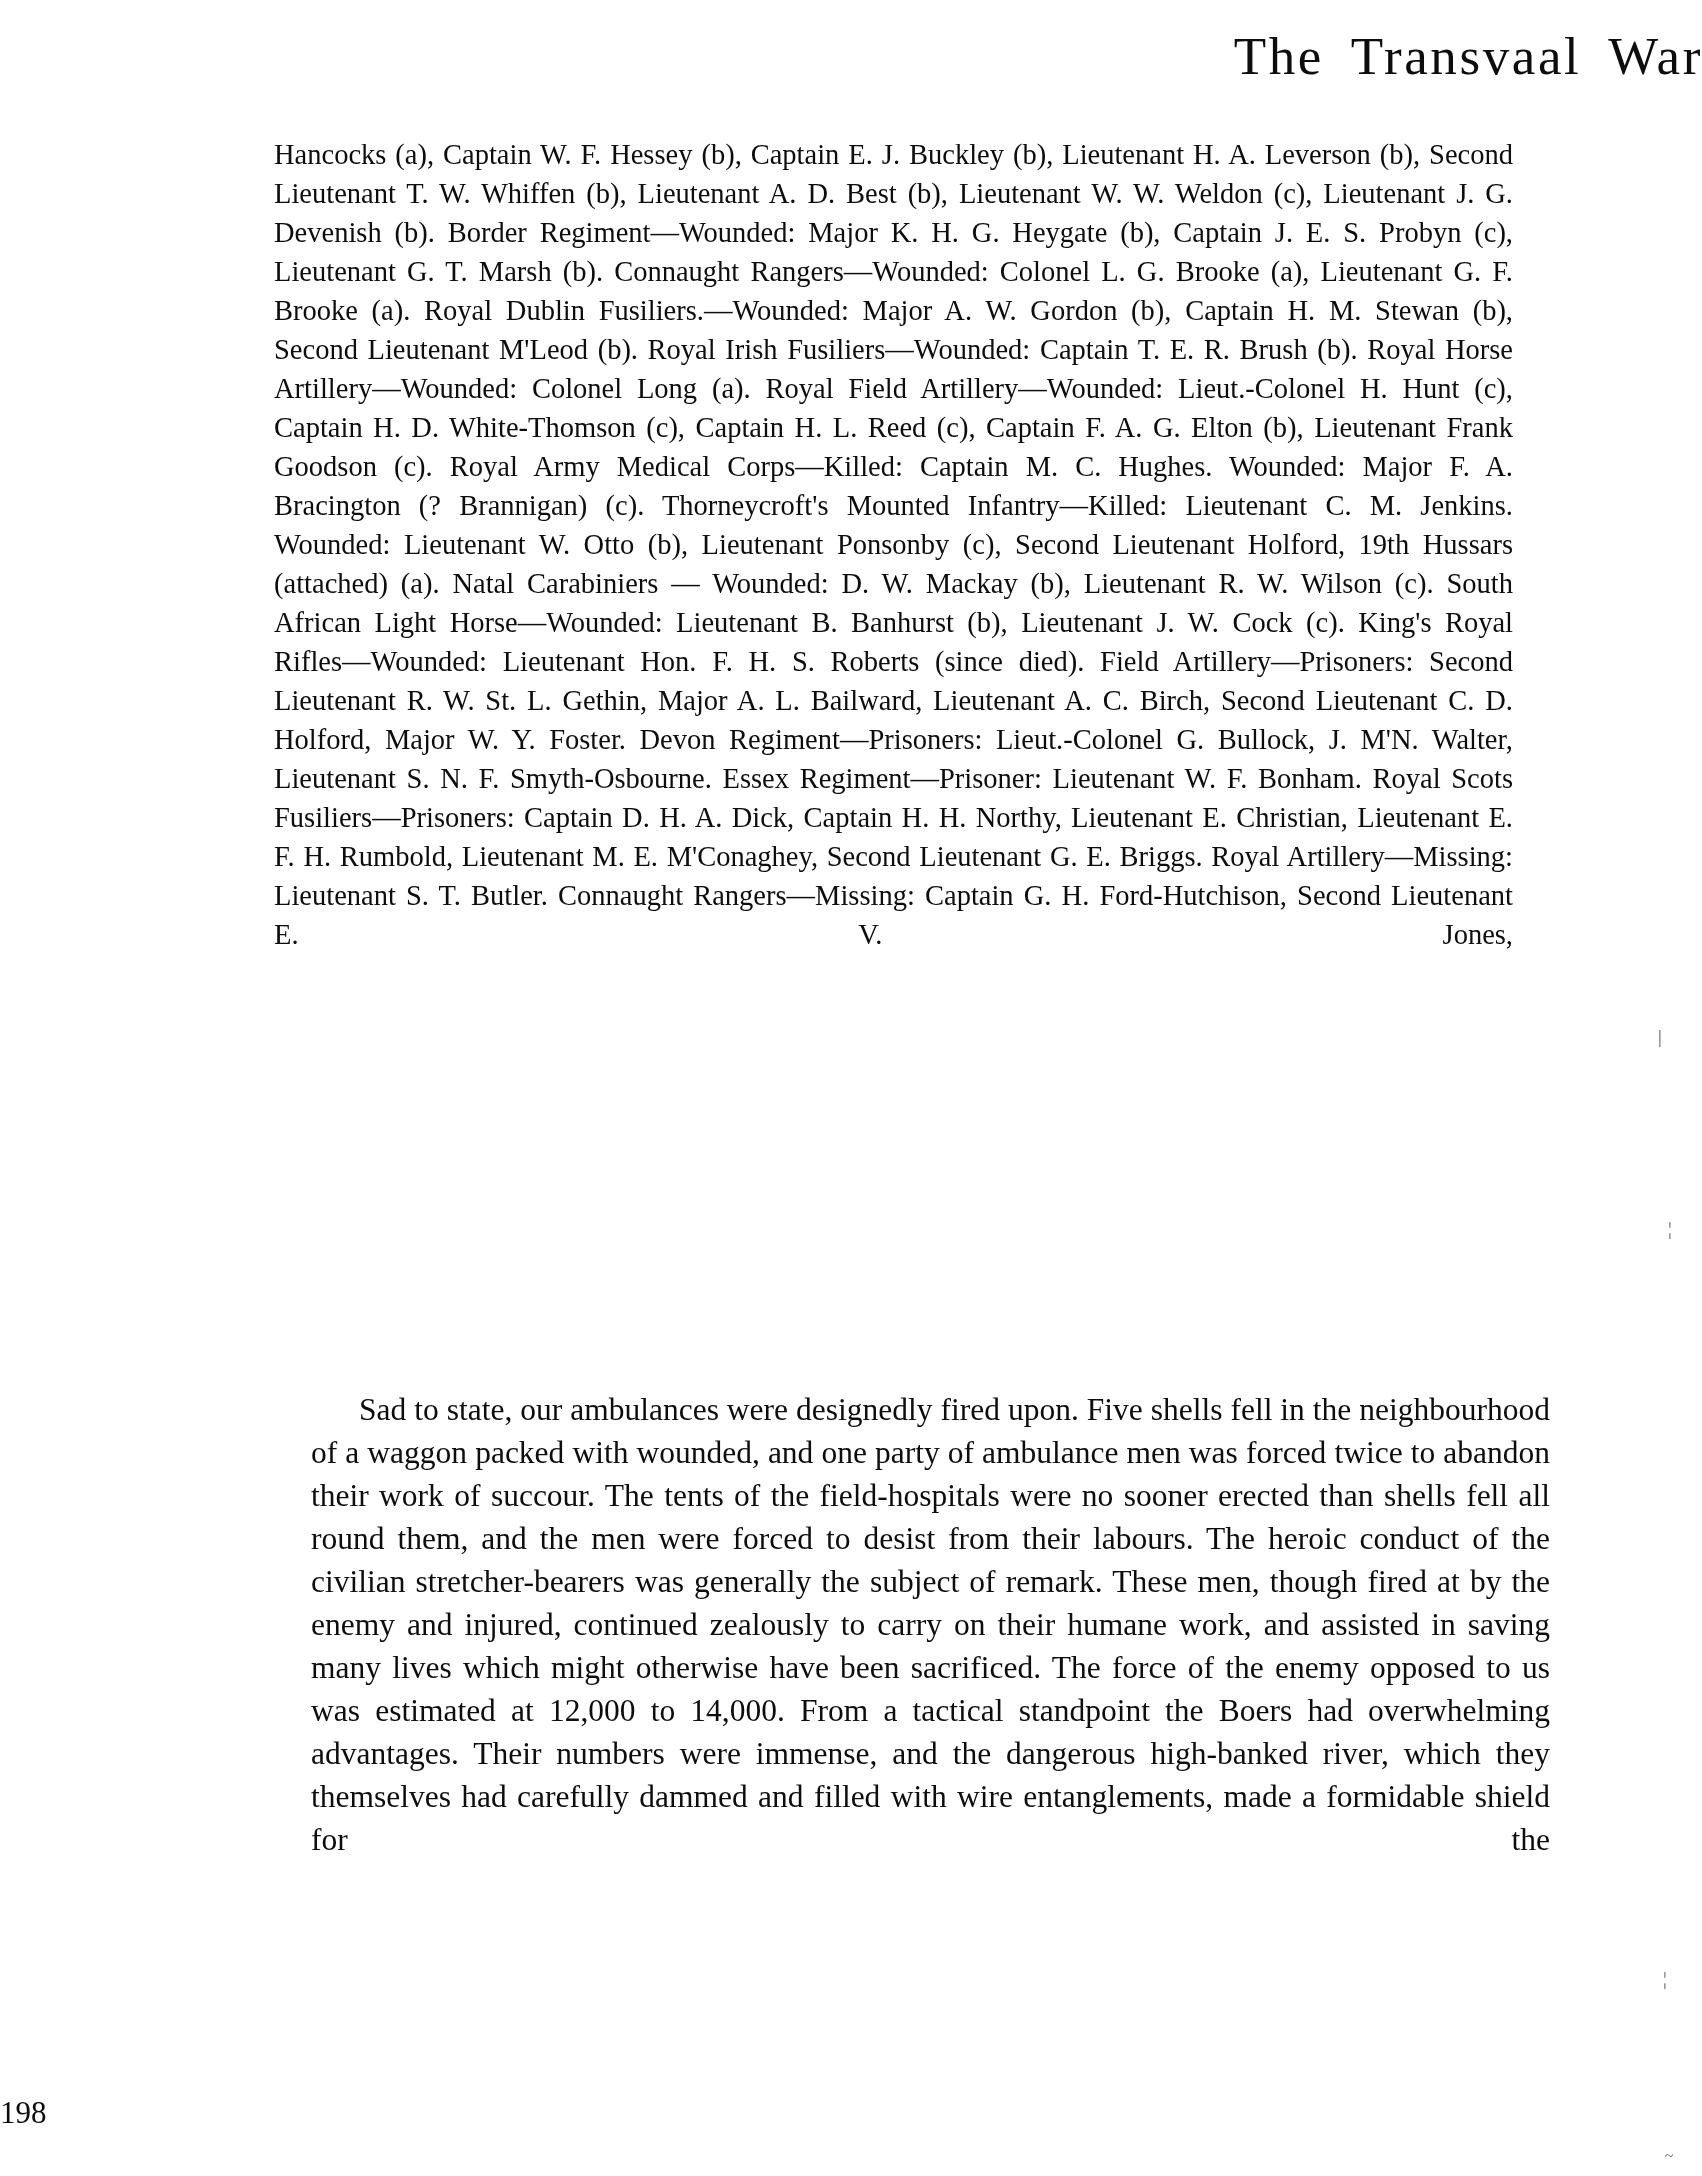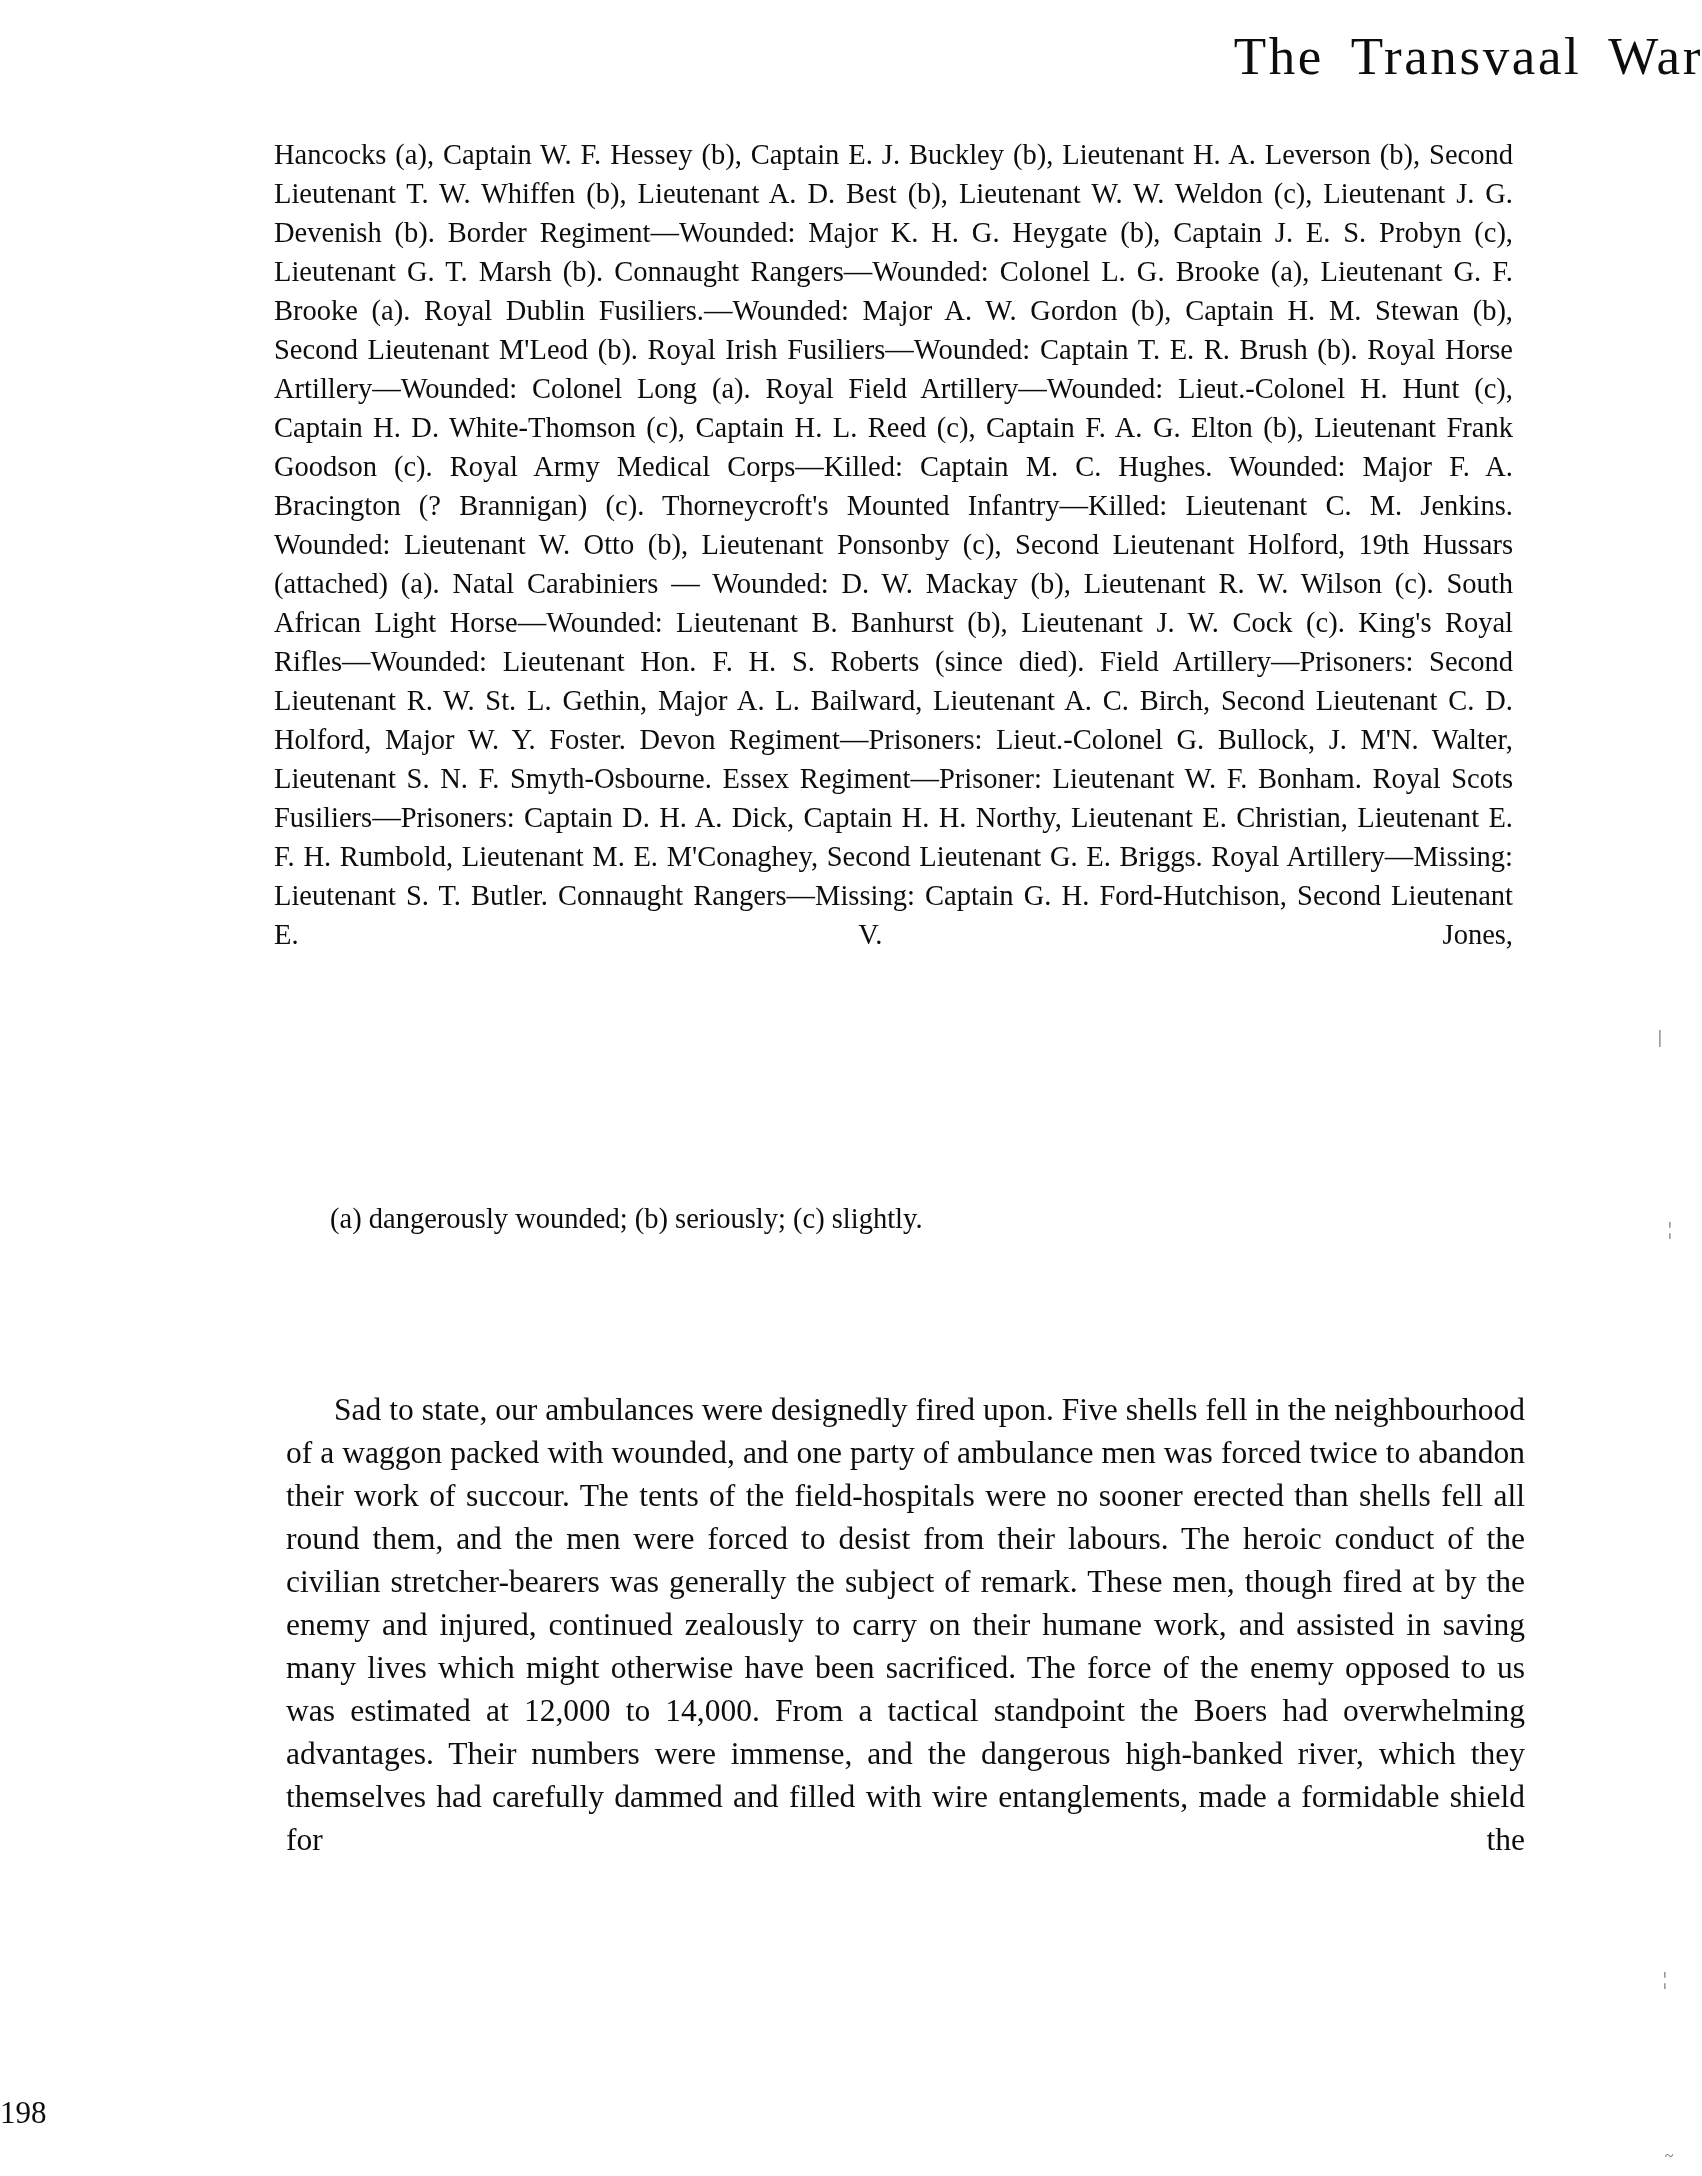--- a/index.html
+++ b/index.html
@@ -78,21 +78,21 @@
   }
   .narrative p .para-text {
     display: block;
   }
   .narrative p .para-text::after {
     content: "";
     display: inline-block;
     width: 100%;
   }
   #narrative-1 { top: 1261px; }
-  #narrative-2 { top: 1388px; }
+  #narrative-2 { top: 1388px; margin-left: 25px; }
   .page-number {
     position: absolute;
     top: 2095px;
     left: 0;
     width: 1703px;
     text-align: left;
     font-size: 31px;
   }
   .edge-mark {
     position: absolute;
@@ -109,21 +109,20 @@
 <body>
 
 <div class="page">
 
   <div class="page-title">The Transvaal War</div>
 
   <div class="body-block" id="casualty-list">
       <span class="para-text">Hancocks (a), Captain W. F. Hessey (b), Captain E. J. Buckley (b), Lieutenant H. A. Leverson (b), Second Lieutenant T. W. Whiffen (b), Lieutenant A. D. Best (b), Lieutenant W. W. Weldon (c), Lieutenant J. G. Devenish (b). Border Regiment—Wounded: Major K. H. G. Heygate (b), Captain J. E. S. Probyn (c), Lieutenant G. T. Marsh (b). Connaught Rangers—Wounded: Colonel L. G. Brooke (a), Lieutenant G. F. Brooke (a). Royal Dublin Fusiliers.—Wounded: Major A. W. Gordon (b), Captain H. M. Stewan (b), Second Lieutenant M'Leod (b). Royal Irish Fusiliers—Wounded: Captain T. E. R. Brush (b). Royal Horse Artillery—Wounded: Colonel Long (a). Royal Field Artillery—Wounded: Lieut.-Colonel H. Hunt (c), Captain H. D. White-Thomson (c), Captain H. L. Reed (c), Captain F. A. G. Elton (b), Lieutenant Frank Goodson (c). Royal Army Medical Corps—Killed: Captain M. C. Hughes. Wounded: Major F. A. Bracington (? Brannigan) (c). Thorneycroft's Mounted Infantry—Killed: Lieutenant C. M. Jenkins. Wounded: Lieutenant W. Otto (b), Lieutenant Ponsonby (c), Second Lieutenant Holford, 19th Hussars (attached) (a). Natal Carabiniers — Wounded: D. W. Mackay (b), Lieutenant R. W. Wilson (c). South African Light Horse—Wounded: Lieutenant B. Banhurst (b), Lieutenant J. W. Cock (c). King's Royal Rifles—Wounded: Lieutenant Hon. F. H. S. Roberts (since died). Field Artillery—Prisoners: Second Lieutenant R. W. St. L. Gethin, Major A. L. Bailward, Lieutenant A. C. Birch, Second Lieutenant C. D. Holford, Major W. Y. Foster. Devon Regiment—Prisoners: Lieut.-Colonel G. Bullock, J. M'N. Walter, Lieutenant S. N. F. Smyth-Osbourne. Essex Regiment—Prisoner: Lieutenant W. F. Bonham. Royal Scots Fusiliers—Prisoners: Captain D. H. A. Dick, Captain H. H. Northy, Lieutenant E. Christian, Lieutenant E. F. H. Rumbold, Lieutenant M. E. M'Conaghey, Second Lieutenant G. E. Briggs. Royal Artillery—Missing: Lieutenant S. T. Butler. Connaught Rangers—Missing: Captain G. H. Ford-Hutchison, Second Lieutenant E. V. Jones,</span>
     </div>
 
-  <div class="legend-line">(a) dangerously wounded; (b) seriously; (c) slightly.</div>
 
 
   <div class="narrative" id="narrative-2">
     <p>
         <span class="para-text">Sad to state, our ambulances were designedly fired upon.   Five shells fell in the neighbourhood of a waggon packed with wounded, and one party of ambulance men was forced twice to abandon their work of succour.   The tents of the field-hospitals were no sooner erected than shells fell all round them, and the men were forced to desist from their labours.   The heroic conduct of the civilian stretcher-bearers was generally the subject of remark. These men, though fired at by the enemy and injured, continued zealously to carry on their humane work, and assisted in saving many lives which might otherwise have been sacrificed.   The force of the enemy opposed to us was estimated at 12,000 to 14,000. From a tactical standpoint the Boers had overwhelming advantages.   Their numbers were immense, and the dangerous high-banked river, which they themselves had carefully dammed and filled with wire entanglements, made a formidable shield for the</span>
       </p>
   </div>
 
   <div class="page-number">198</div>
 

